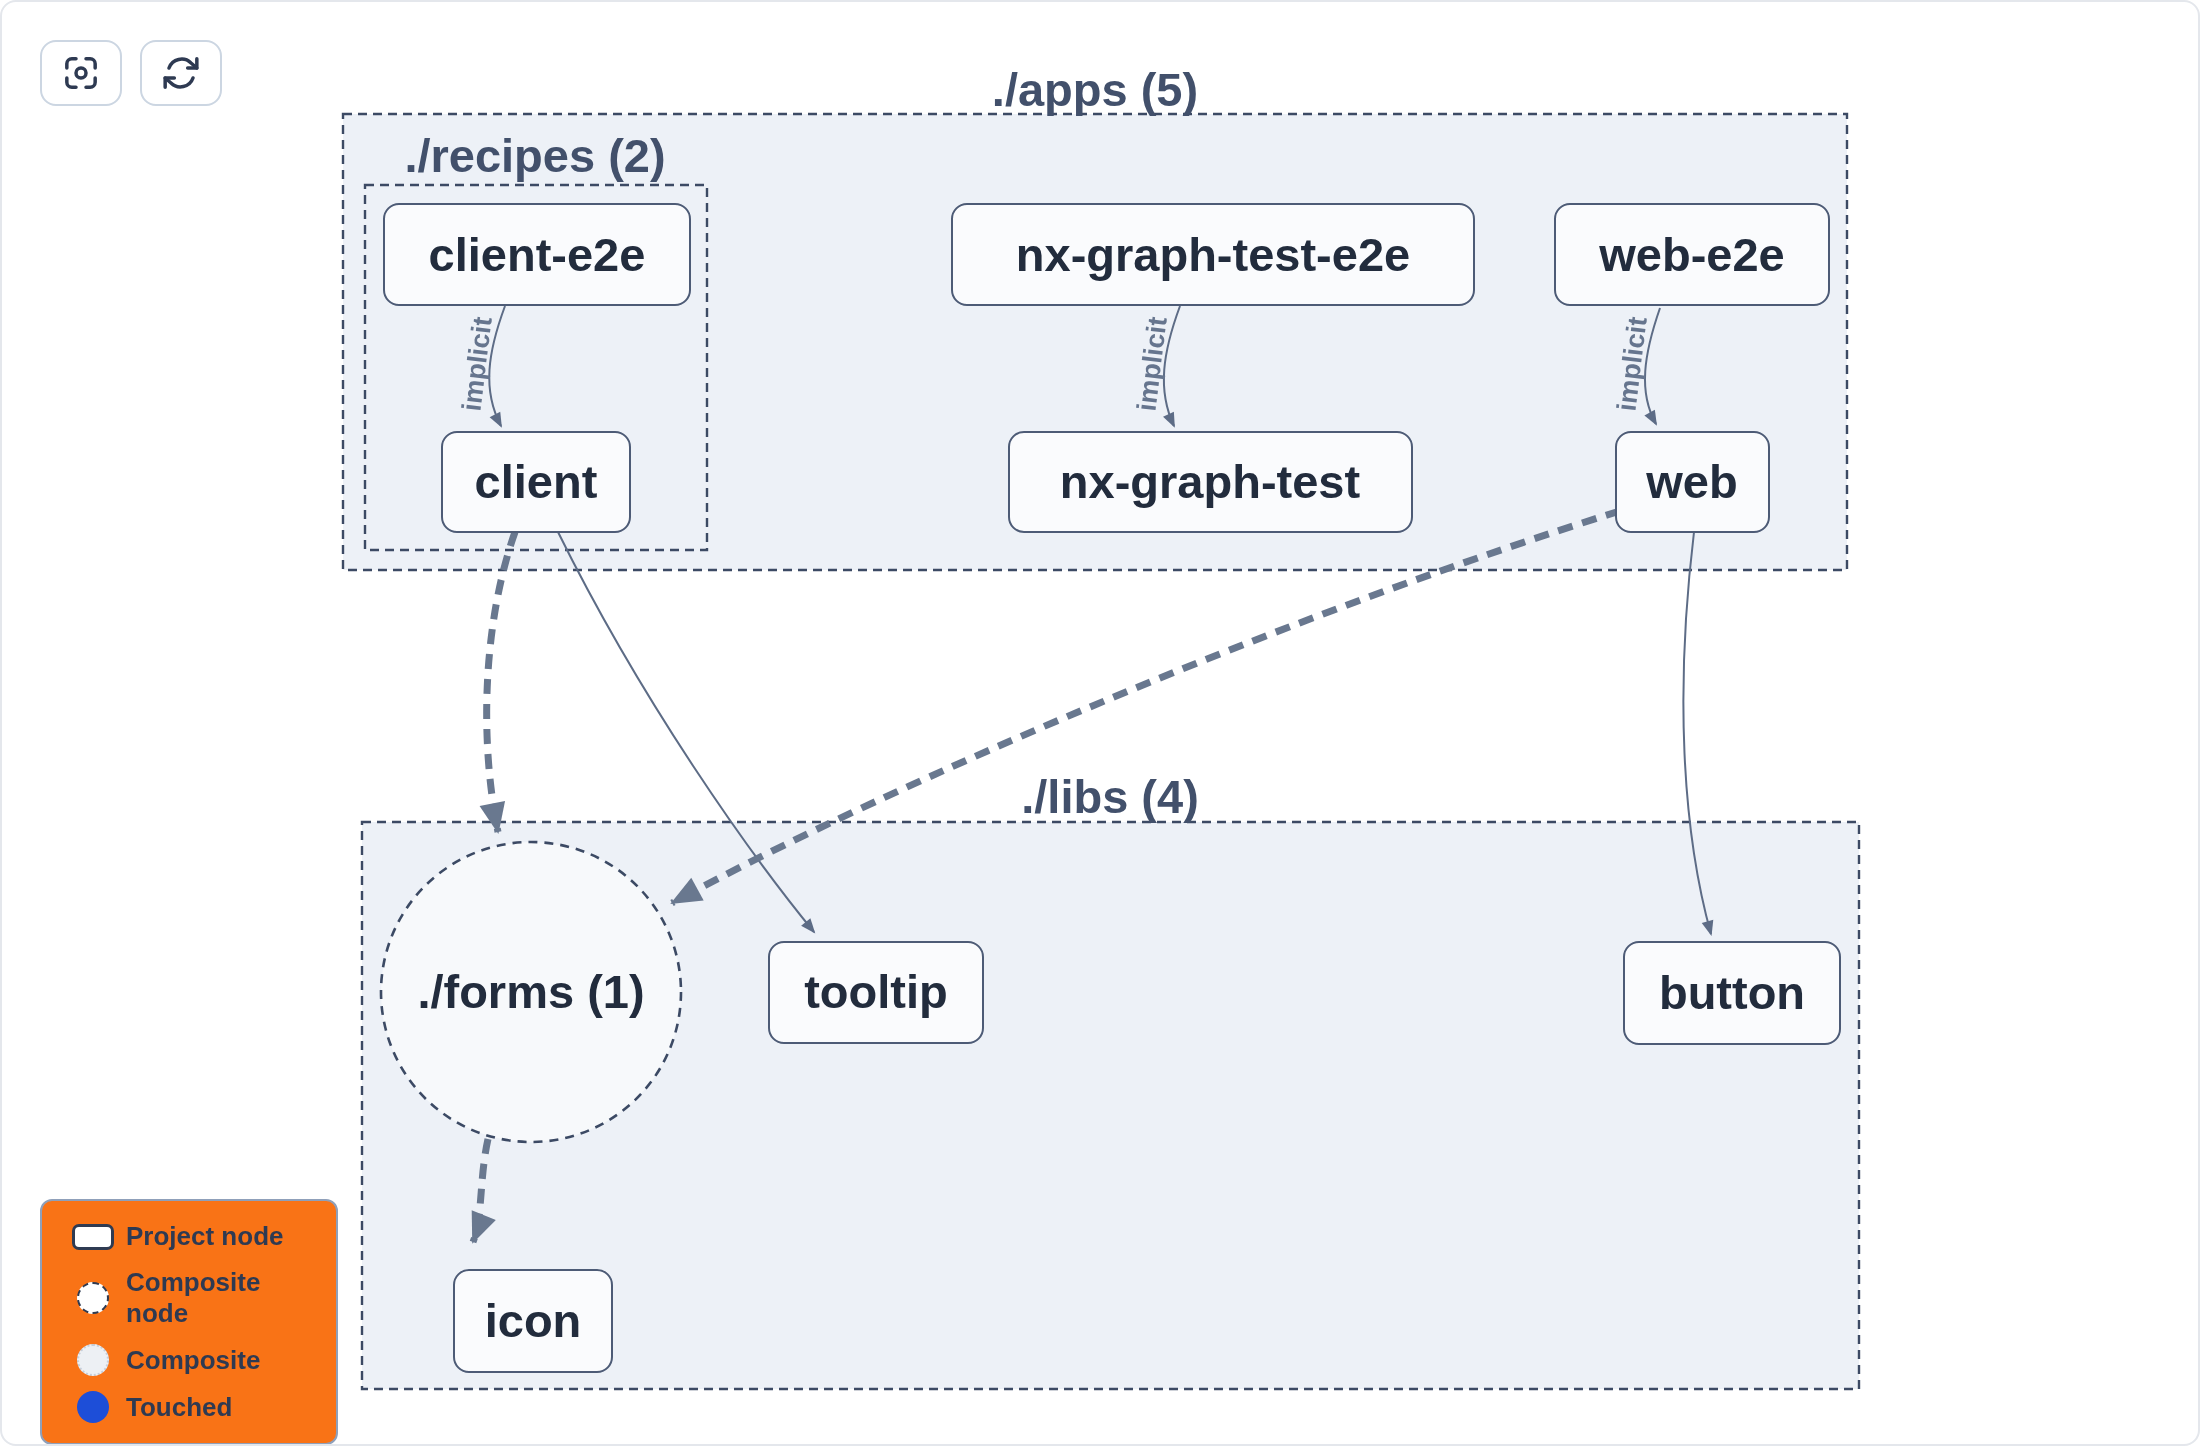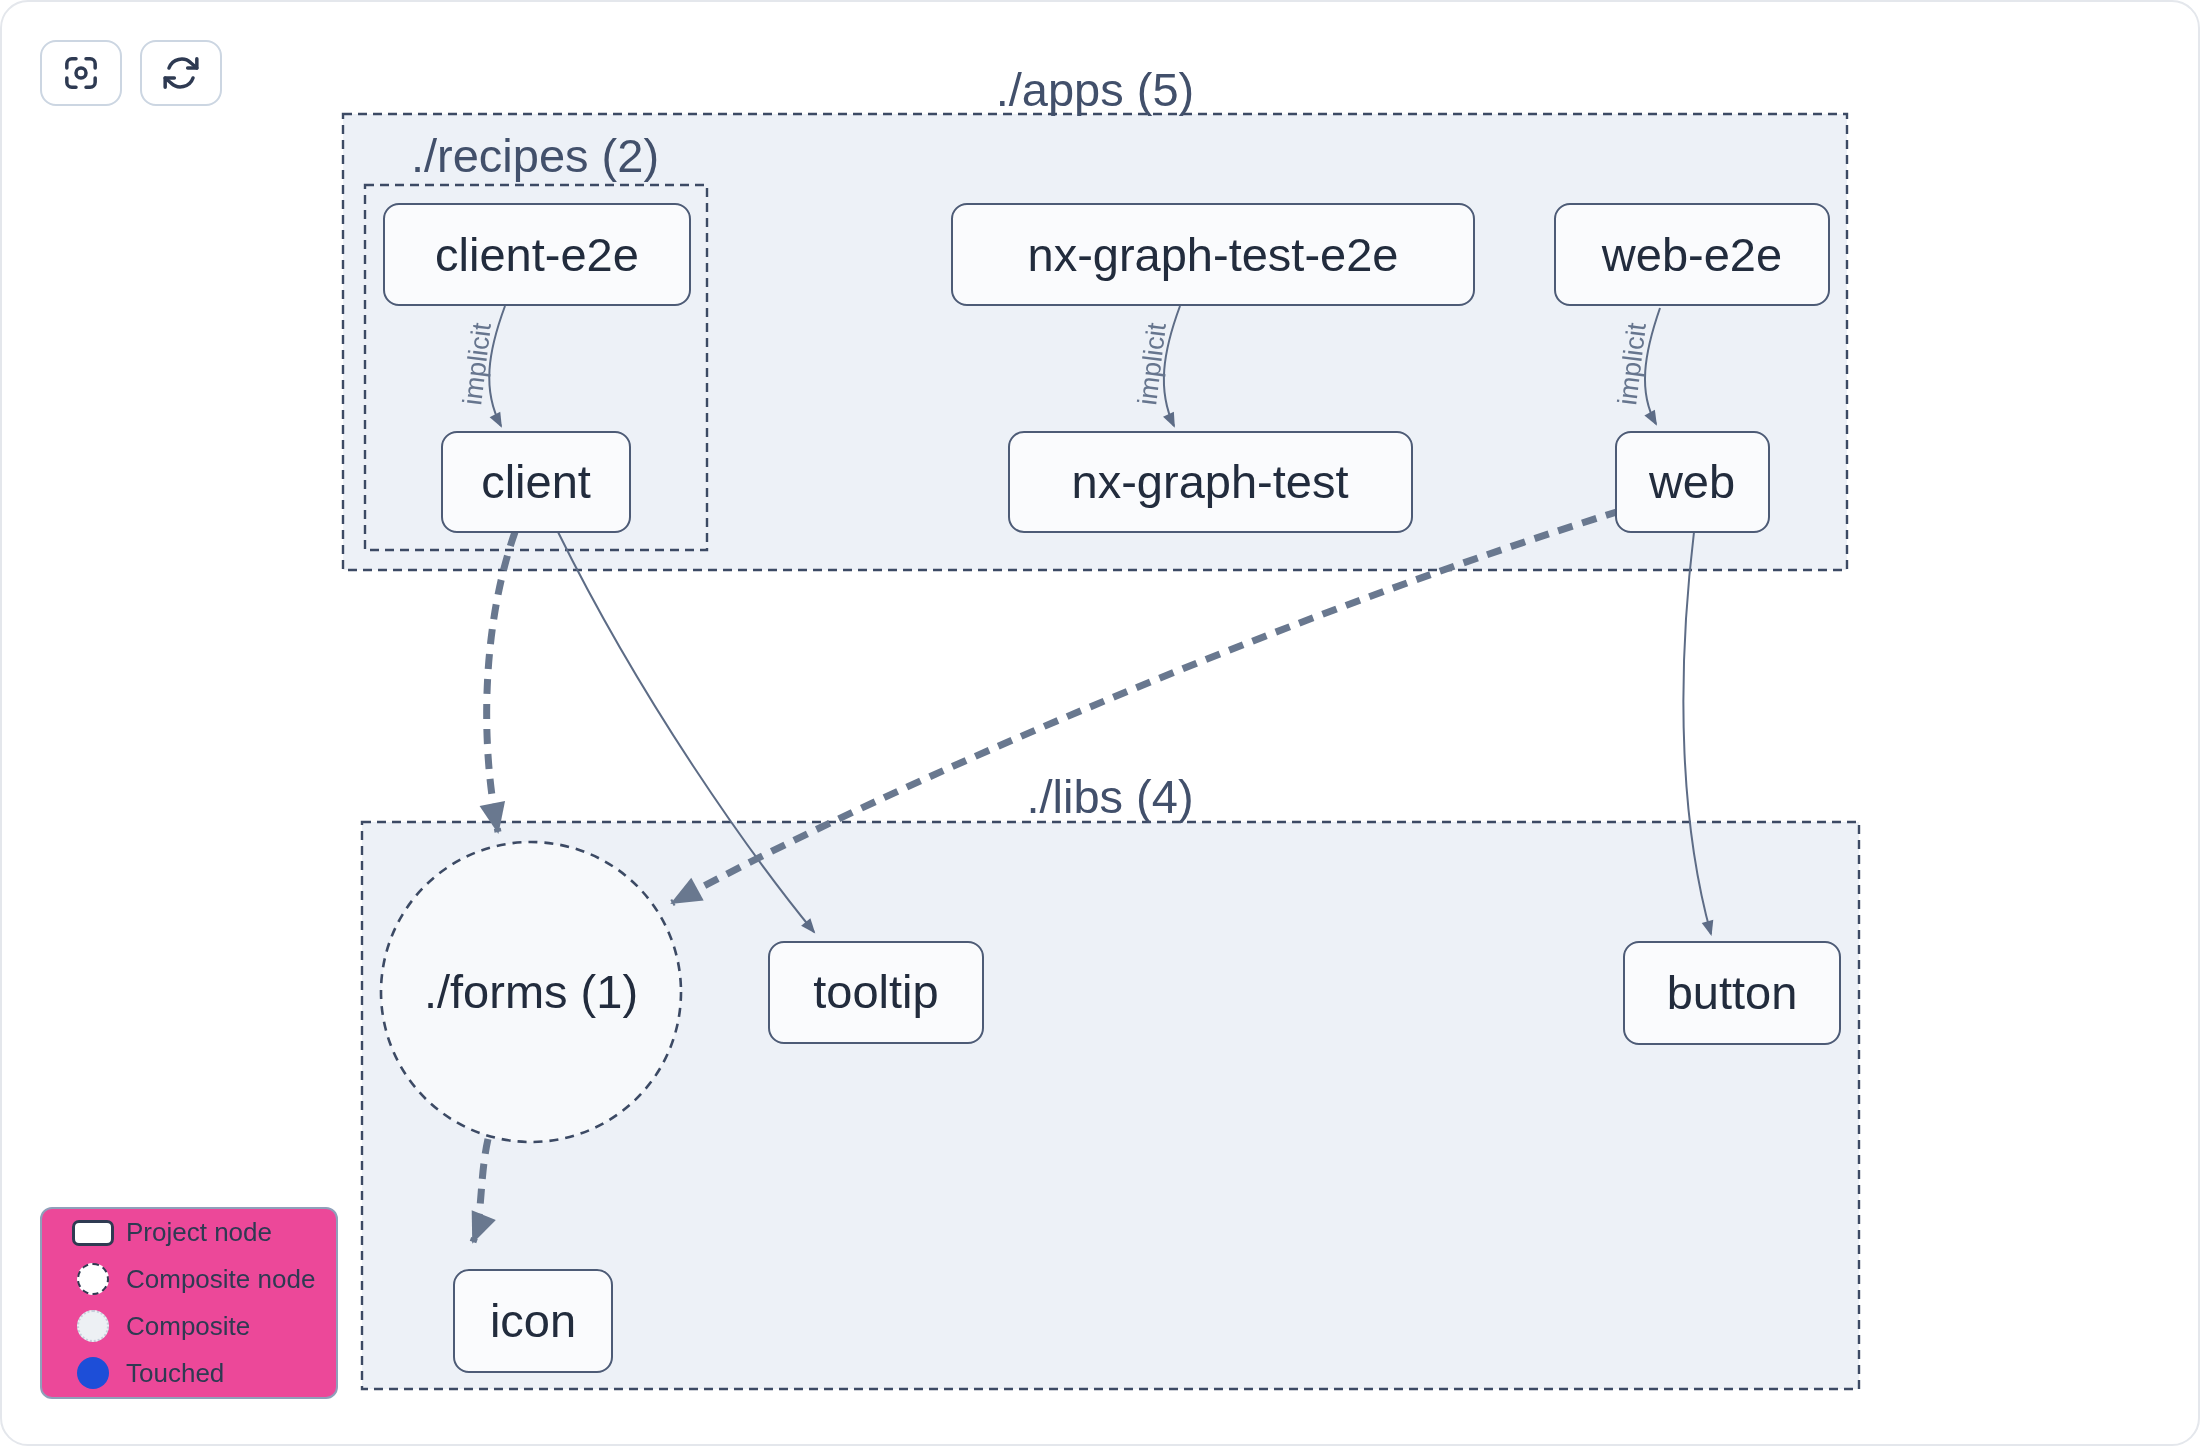--- a/index.html
+++ b/index.html
@@ -3,22 +3,23 @@
 <meta charset="utf-8">
 <style>
   html,body{margin:0;padding:0;background:#ffffff;}
   body{font-family:"Liberation Sans", sans-serif; -webkit-font-smoothing:antialiased;}
   .frame{
     position:relative;
     width:2200px;height:1446px;
     box-sizing:border-box;
     background:#ffffff;
     border:2px solid #e4e7ec;
-    border-radius:28px;
+    border-radius:16px;
     overflow:hidden;
+    font-weight:bold;
   }
   .graph-svg{position:absolute;left:0;top:0;}
 
   
   .group-rect{fill:#edf1f7;stroke:#3c4a64;stroke-width:2.4;stroke-dasharray:9 6;}
   .group-label{font-size:47px;fill:#42506b;text-anchor:middle;}
   .composite-circle{fill:#f7f9fb;stroke:#3c4a64;stroke-width:2.6;stroke-dasharray:9 7;}
   .node-rect{fill:#fafbfd;stroke:#4d5b76;stroke-width:2;}
   .node-label{font-size:47px;fill:#222c3d;text-anchor:middle;}
   .edge-thin{stroke:#5d6c86;stroke-width:2;fill:none;}
@@ -32,22 +33,22 @@
     border:2px solid #ccd6e2;background:#ffffff;
     display:flex;align-items:center;justify-content:center;
     padding:0;cursor:pointer;
   }
   .tool-btn svg{stroke:#2e3a52;fill:none;stroke-width:2.1;stroke-linecap:round;stroke-linejoin:round;}
 
   
   .legend{
     position:absolute;left:38px;top:1197px;width:298px;
     box-sizing:border-box;
-    background:#ec4899;border:2px solid #8fa0ba;border-radius:12px;
-    padding:8px 18px;display:flex;flex-direction:column;gap:15px;margin-top:8px;
+    background:#f97316;border:2px solid #8fa0ba;border-radius:12px;
+    padding:20px 18px;display:flex;flex-direction:column;gap:15px;
   }
   .legend-row{display:flex;align-items:center;}
   .legend-swatch-col{width:66px;display:flex;justify-content:center;flex:0 0 66px;}
   .legend-label{font-size:26px;color:#2e3a52;}
   .sw-project{width:42px;height:26px;border:3px solid #2f3b52;border-radius:7px;background:#fff;box-sizing:border-box;}
   .sw-composite{width:32px;height:32px;border:2.5px dashed #2f3b52;border-radius:50%;background:#fff;box-sizing:border-box;}
   .sw-affected{width:32px;height:32px;border:2px dotted #c6cfdb;border-radius:50%;background:#edf0f4;box-sizing:border-box;}
   .sw-touched{width:32px;height:32px;border-radius:50%;background:#1d4ed8;}
 </style>
 </head>

